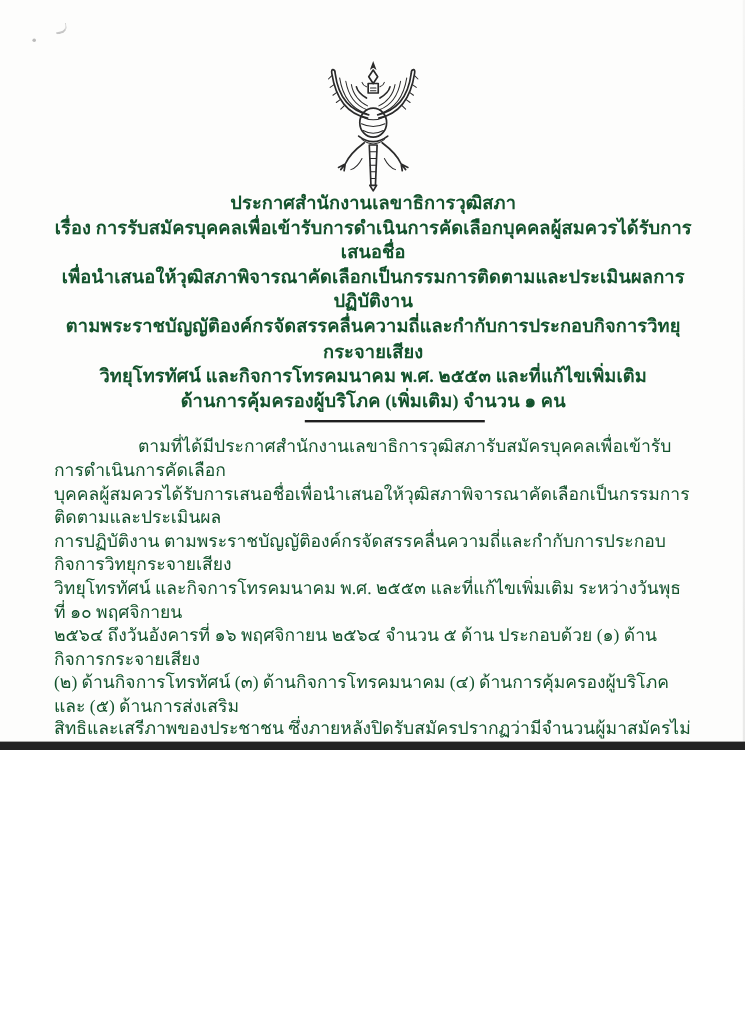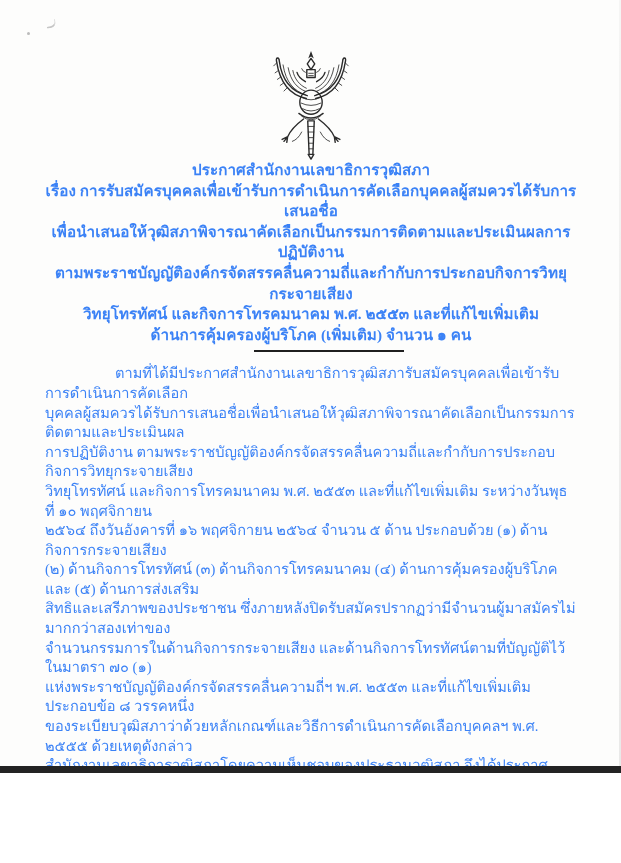--- a/index.html
+++ b/index.html
@@ -1,24 +1,24 @@
 <!DOCTYPE html>
 <html lang="th"><head>
 <meta charset="utf-8">
 <style>
   html, body { margin: 0; padding: 0; background: #ffffff; }
   .page {
     position: relative;
     width: 621px;
-    height: 773px;
+    height: 625px;
     margin: 0;
     background: #fdfdfc;
     overflow: hidden;
     font-family: "Liberation Serif", "DejaVu Serif", serif;
-    color: #3b82f6;
+    color: #14532d;
   }
   .emblem-wrap {
     position: absolute;
     top: 50px;
     left: 0;
     width: 100%;
     display: flex;
     justify-content: center;
   }
   .content {

